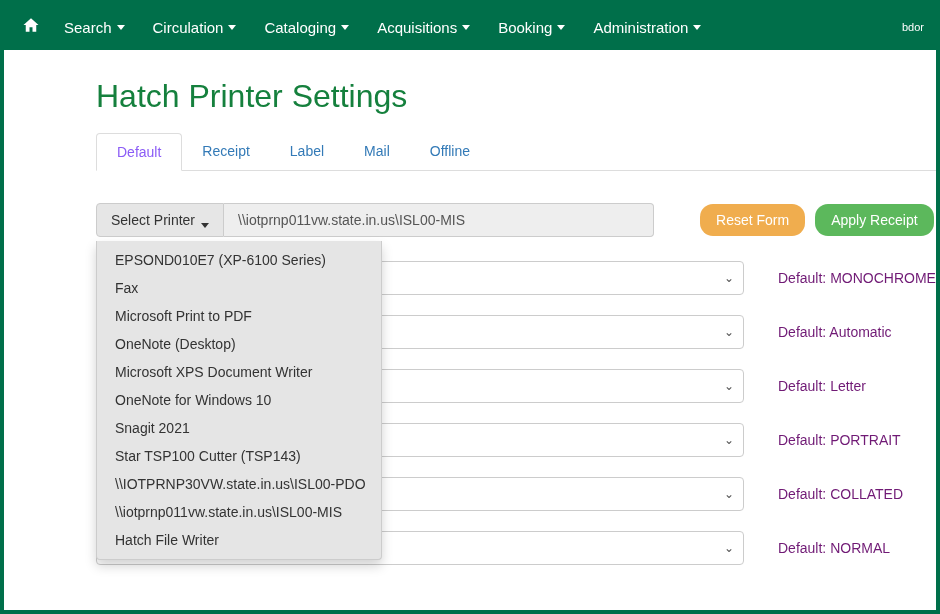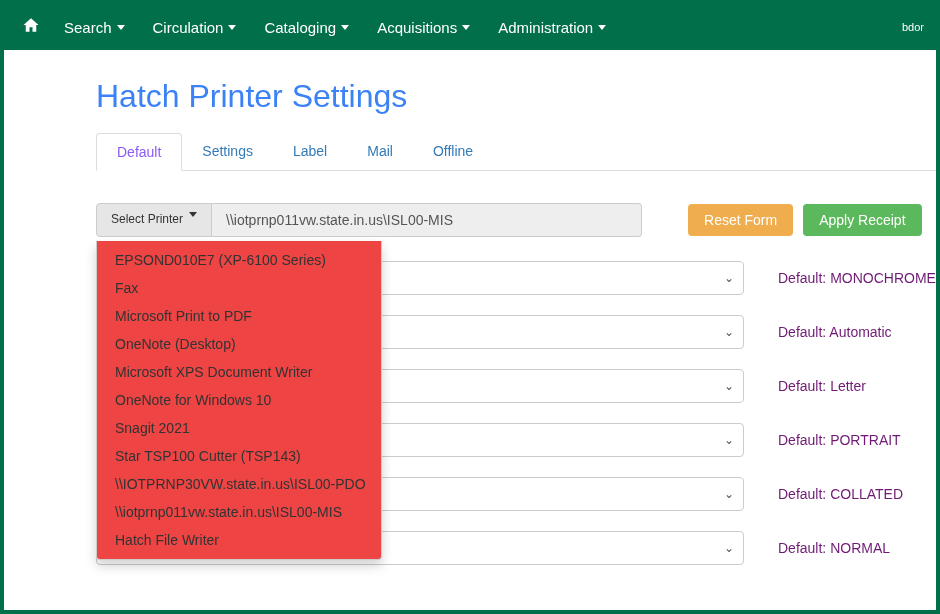--- a/index.html
+++ b/index.html
@@ -6,33 +6,33 @@
     body { font-family: "Helvetica Neue", Arial, sans-serif; font-size: 14px; color: #333; background: #006f4a; width: 940px; height: 614px; overflow: hidden; }
     .frame { border: 4px solid #006f4a; height: 614px; background: #fff; display: flex; flex-direction: column; }
     .navbar { background: #006f4a; color: #fff; height: 46px; display: flex; align-items: center; padding: 0 8px; }
     .navbar .home { padding: 0 10px; font-size: 18px; cursor: pointer; }
     .navbar .nav-item { display: flex; align-items: center; padding: 0 14px; height: 46px; cursor: pointer; font-size: 15px; }
     .navbar .caret { margin-left: 5px; display: inline-block; width: 0; height: 0; border-left: 4px solid transparent; border-right: 4px solid transparent; border-top: 5px solid #fff; }
     .navbar .spacer { flex: 1; }
     .navbar .user { padding: 0 4px 0 14px; font-size: 11px; }
     .content { flex: 1; background: #fff; padding: 28px 0 0 0; overflow: hidden; position: relative; }
     .inner { padding: 0 0 0 92px; }
-    h1.page-title { font-size: 32px; font-weight: 500; color: #3b82f6; margin-bottom: 18px; }
+    h1.page-title { font-size: 32px; font-weight: 500; color: #15803d; margin-bottom: 18px; }
     .tabs { border-bottom: 1px solid #ddd; display: flex; margin-bottom: 32px; }
     .tab { padding: 10px 20px; color: #337ab7; cursor: pointer; font-size: 14px; }
     .tab.active { color: #8b5cf6; border: 1px solid #ddd; border-bottom-color: #fff; border-radius: 4px 4px 0 0; margin-bottom: -1px; background: #fff; }
     .action-row { display: flex; align-items: center; gap: 10px; margin-bottom: 24px; position: relative; }
-    .select-printer-btn { background: #e6e6e6; border: 1px solid #ccc; border-radius: 4px 0 0 4px; padding: 8px 14px; font-size: 12px; cursor: pointer; display: flex; align-items: flex-start; color: #333; }
+    .select-printer-btn { background: #e6e6e6; border: 1px solid #ccc; border-radius: 4px 0 0 4px; padding: 8px 14px; font-size: 14px; cursor: pointer; display: flex; align-items: flex-end; color: #333; }
     .select-printer-btn .caret-dark { margin-left: 6px; display: inline-block; width: 0; height: 0; border-left: 4px solid transparent; border-right: 4px solid transparent; border-top: 5px solid #333; }
     .printer-path { background: #eee; border: 1px solid #ccc; border-left: none; border-radius: 0 4px 4px 0; padding: 8px 14px; font-size: 14px; flex: 0 0 430px; color: #555; }
-    .btn { padding: 8px 16px; border: none; border-radius: 4px; color: #fff; font-size: 14px; cursor: pointer; }
+    .btn { padding: 8px 16px; border: none; border-radius: 13px; color: #fff; font-size: 14px; cursor: pointer; }
     .btn-warning { background: #f0ad4e; }
     .btn-success { background: #5cb85c; }
     .action-row .btn-group-right { margin-left: 36px; display: flex; gap: 10px; }
-    .dropdown { position: absolute; top: 38px; left: 0; width: 286px; background: #ef4444; border: 1px solid #ccc; border-top: none; border-radius: 0 0 4px 4px; box-shadow: 0 6px 12px rgba(0,0,0,.175); z-index: 10; padding: 5px 0; }
+    .dropdown { position: absolute; top: 38px; left: 0; width: 286px; background: #e5e5e5; border: 1px solid #ccc; border-top: none; border-radius: 0 0 4px 4px; box-shadow: 0 6px 12px rgba(0,0,0,.175); z-index: 10; padding: 5px 0; }
     .dropdown-item { padding: 6px 18px; font-size: 14px; color: #333; cursor: pointer; white-space: nowrap; }
     .settings-row { display: flex; align-items: center; margin-bottom: 20px; padding-right: 0; }
     .settings-row .field { flex: 0 0 648px; margin-left: 0; position: relative; }
     .settings-row select { width: 100%; height: 34px; border: 1px solid #ccc; border-radius: 4px; background: #fff; padding: 0 10px; font-size: 14px; color: #555; appearance: none; }
     .settings-row .chev { position: absolute; right: 10px; top: 50%; transform: translateY(-50%); pointer-events: none; font-size: 12px; color: #555; }
     .settings-row .default-label { margin-left: 34px; font-size: 14px; color: #701a75; white-space: nowrap; }
     .settings-rows-wrap { margin-left: 0; }
   </style>
 </head>
 <body>
@@ -54,34 +54,38 @@
       </div>
     <div class="nav-item">
         <span>Cataloging</span>
         <span class="caret"></span>
       </div>
     <div class="nav-item">
         <span>Acquisitions</span>
         <span class="caret"></span>
       </div>
     <div class="nav-item">
+        <span>Booking</span>
+        <span class="caret"></span>
+      </div>
+    <div class="nav-item">
         <span>Administration</span>
         <span class="caret"></span>
       </div>
     <div class="spacer"></div>
     <div class="user">bdor</div>
   </div>
 
   <div class="content">
     <div class="inner">
       <h1 class="page-title">Hatch Printer Settings</h1>
 
       <div class="tabs">
         <div class="tab active">Default</div>
-        <div class="tab">Settings</div>
+        <div class="tab">Receipt</div>
         <div class="tab">Label</div>
         <div class="tab">Mail</div>
         <div class="tab">Offline</div>
       </div>
 
       <div class="action-row">
         <div style="display:flex;position:relative;">
           <div class="select-printer-btn">
             <span>Select Printer</span>
             <span class="caret-dark"></span>

